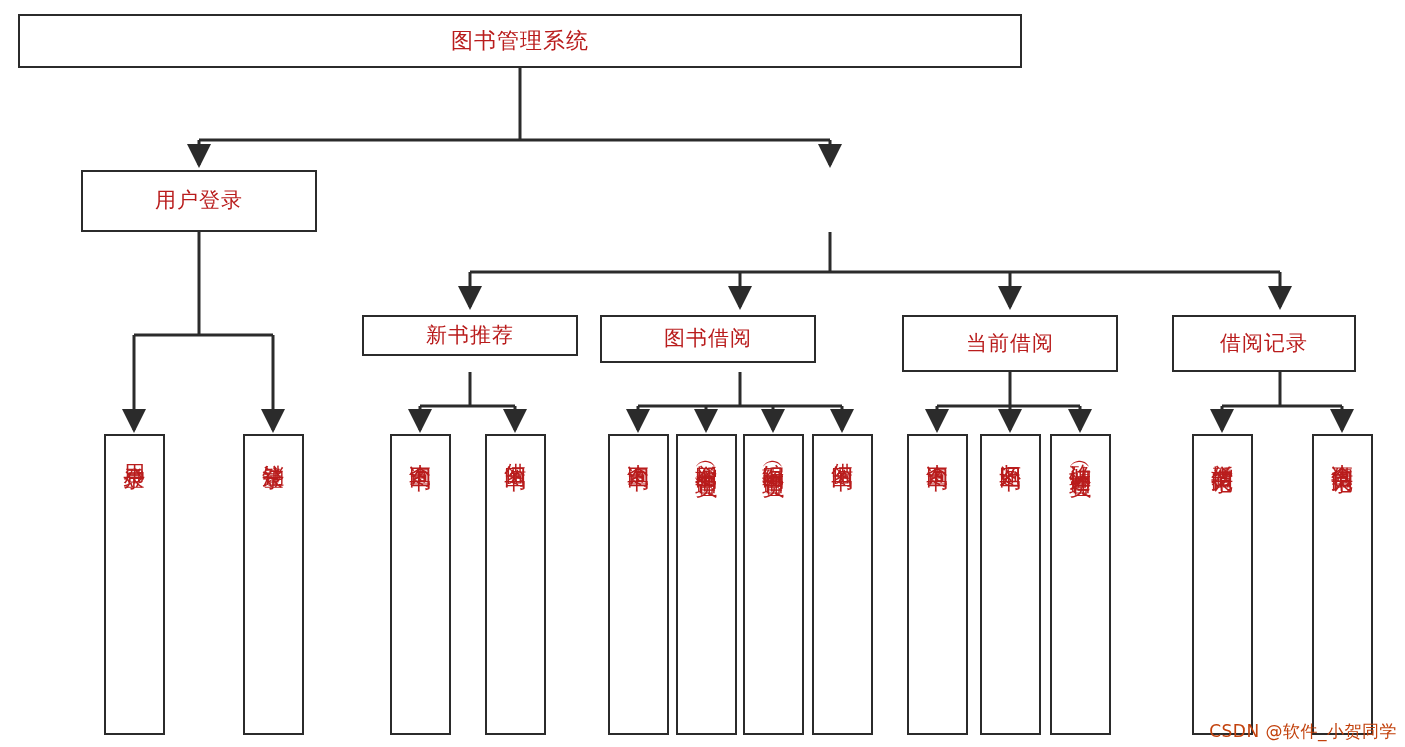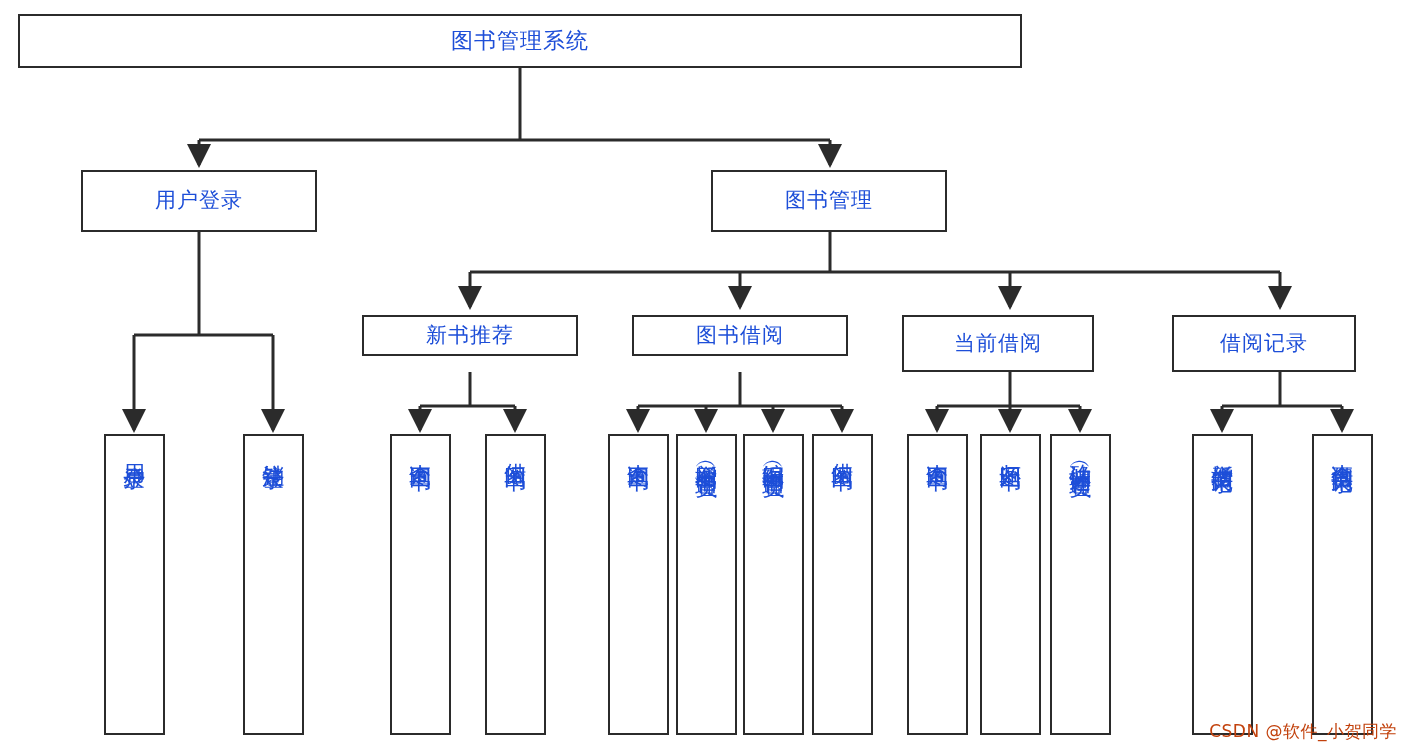--- a/index.html
+++ b/index.html
@@ -22,21 +22,21 @@
     pointer-events:none;
   }
   .node{
     position:absolute;
     box-sizing:border-box;
     border:2px solid #2b2b2b;
     background:#ffffff;
     display:flex;
     align-items:center;
     justify-content:center;
-    color:#1d4ed8;
+    color:#b91c1c;
   }
   .node .lbl{
     display:block;
     text-align:center;
     line-height:1.12;
     white-space:nowrap;
   }
   
   .h-node .lbl{
     font-size:21px;
@@ -122,31 +122,28 @@
     </g>
   </svg>
 
   <div class="node h-node root" style="left:18px; top:14px; width:1004px; height:54px;">
     <span class="lbl">图书管理系统</span>
   </div>
 
   <div class="node h-node" style="left:81px; top:170px; width:236px; height:62px;">
     <span class="lbl">用户登录</span>
   </div>
-  <div class="node h-node" style="left:711px; top:170px; width:236px; height:62px;">
-    <span class="lbl">图书管理</span>
-  </div>
 
   <div class="node h-node" style="left:362px; top:315px; width:216px; height:41px;">
     <span class="lbl">新书推荐</span>
   </div>
-  <div class="node h-node" style="left:632px; top:315px; width:216px; height:41px;">
+  <div class="node h-node" style="left:600px; top:315px; width:216px; height:48px;">
     <span class="lbl">图书借阅</span>
   </div>
-  <div class="node h-node" style="left:902px; top:315px; width:192px; height:57px;">
+  <div class="node h-node" style="left:902px; top:315px; width:216px; height:57px;">
     <span class="lbl">当前借阅</span>
   </div>
   <div class="node h-node" style="left:1172px; top:315px; width:184px; height:57px;">
     <span class="lbl">借阅记录</span>
   </div>
 
   <div class="node v-node" style="left:104px; top:434px; width:61px; height:301px;">
     <span class="lbl">用户登录</span>
   </div>
   <div class="node v-node" style="left:243px; top:434px; width:61px; height:301px;">

